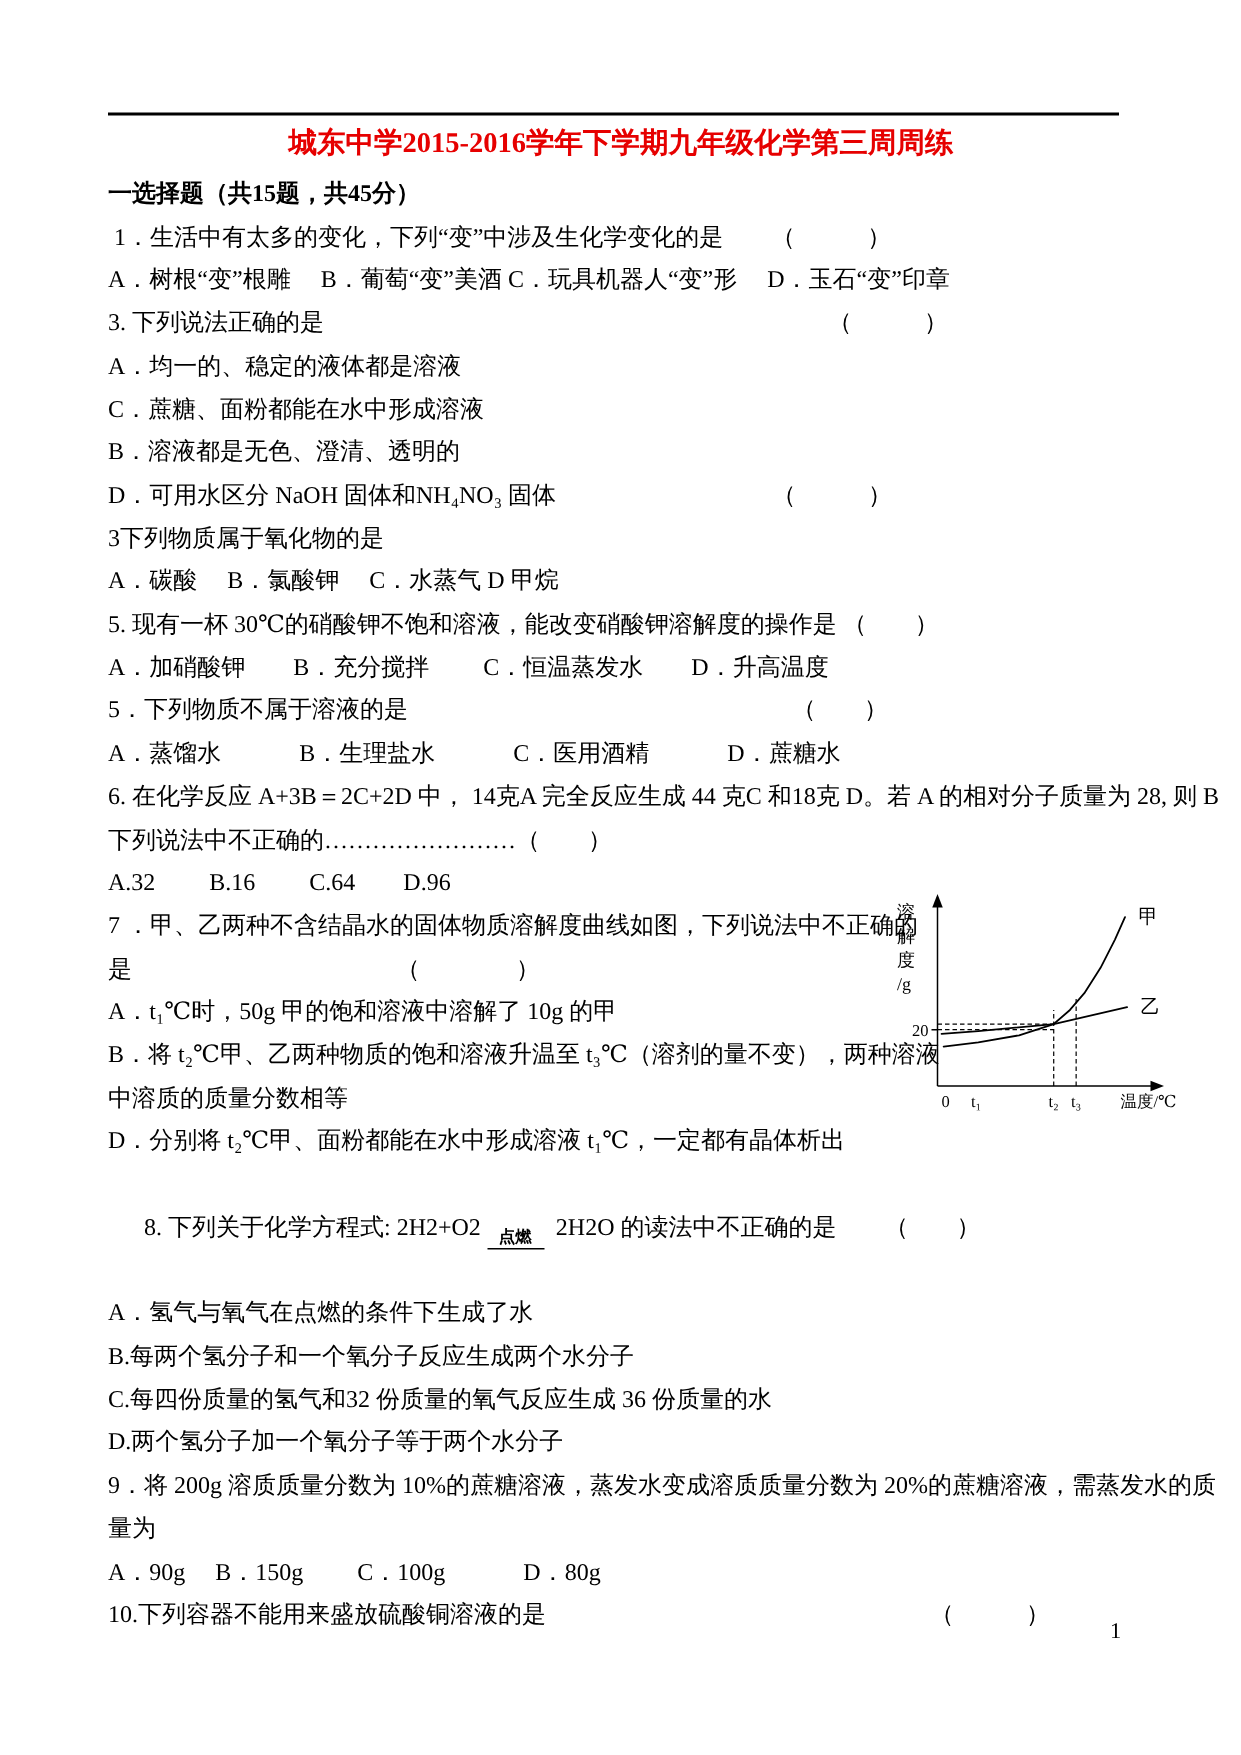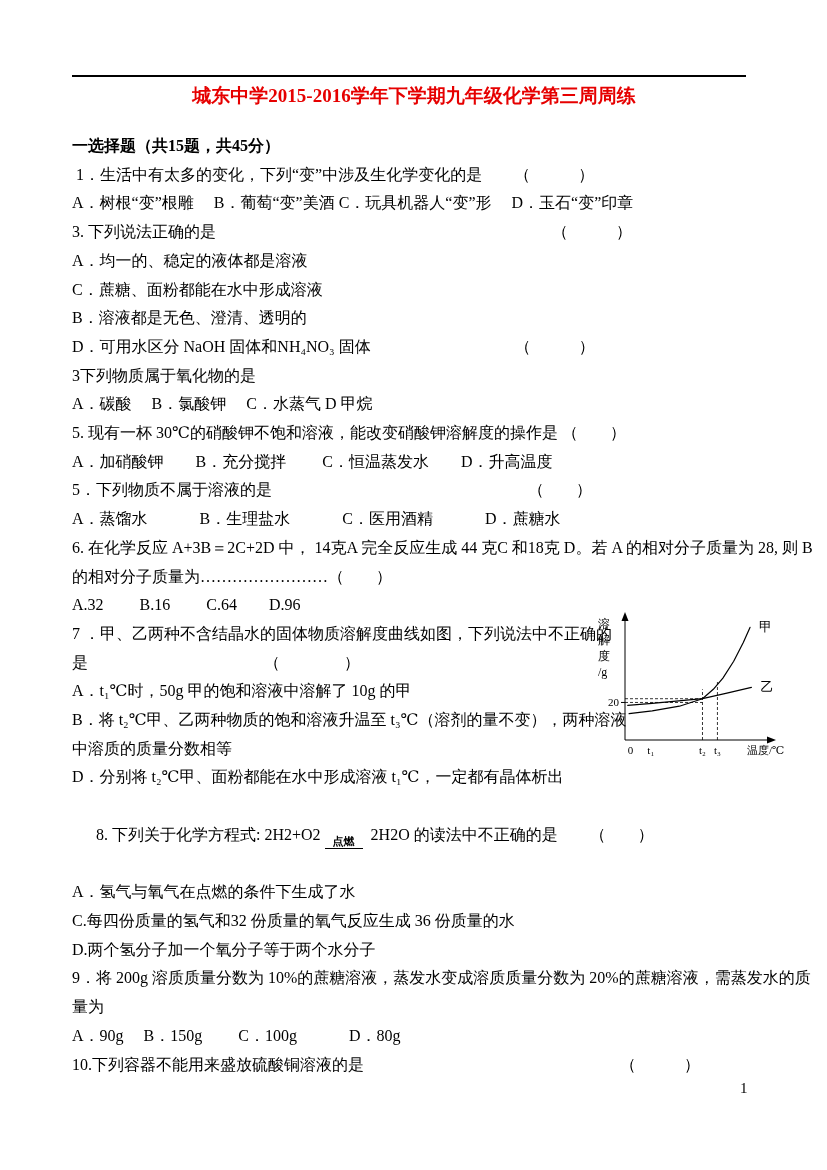--- a/index.html
+++ b/index.html
@@ -21,21 +21,21 @@
     margin:0;padding:0;
     font-size:19px;font-weight:bold;color:#e60000;
     text-align:center;line-height:24px;
     font-family:"Liberation Serif","DejaVu Serif",serif;
   }
   .ln{
     line-height:28.7px;
     white-space:pre;
     font-size:16px;
   }
-  .section{margin-top:24px;font-weight:bold;}
+  .section{margin-top:8px;font-weight:bold;}
   .q7block{position:relative;}
   .q7block .ln{width:530px;}
   .chart{
     position:absolute;left:523px;top:-10px;width:205px;height:160px;
   }
   .chart svg{font-family:"Liberation Serif","DejaVu Serif",serif;}
   .cond{
     display:inline-block;vertical-align:-5px;margin:0 4px;text-align:center;
   }
   .cond-word{
@@ -66,21 +66,21 @@
     <div class="ln">C．蔗糖、面粉都能在水中形成溶液</div>
     <div class="ln">B．溶液都是无色、澄清、透明的</div>
     <div class="ln">D．可用水区分 NaOH 固体和NH₄NO₃ 固体　　　　　　　　　（　　　）</div>
     <div class="ln">3下列物质属于氧化物的是</div>
     <div class="ln">A．碳酸　 B．氯酸钾　 C．水蒸气 D 甲烷</div>
     <div class="ln">5. 现有一杯 30℃的硝酸钾不饱和溶液，能改变硝酸钾溶解度的操作是 （　　）</div>
     <div class="ln">A．加硝酸钾　　B．充分搅拌　　 C．恒温蒸发水　　D．升高温度</div>
     <div class="ln">5．下列物质不属于溶液的是　　　　　　　　　　　　　　　　（　　）</div>
     <div class="ln">A．蒸馏水　　　 B．生理盐水　　　 C．医用酒精　　　 D．蔗糖水</div>
     <div class="ln">6. 在化学反应 A+3B＝2C+2D 中， 14克A 完全反应生成 44 克C 和18克 D。若 A 的相对分子质量为 28, 则 B</div>
-    <div class="ln">的相对分子质量为……………………（　　）</div>
+    <div class="ln">下列说法中不正确的……………………（　　）</div>
     <div class="ln">A.32　　 B.16　　 C.64　　D.96</div>
 
     <div class="q7block">
       <div class="ln">7 ．甲、乙两种不含结晶水的固体物质溶解度曲线如图，下列说法中不正确的</div>
       <div class="ln">是　　　　　　　　　　　（　　　　）</div>
       <div class="ln">A．t₁℃时，50g 甲的饱和溶液中溶解了 10g 的甲</div>
       <div class="ln">B．将 t₂℃甲、乙两种物质的饱和溶液升温至 t₃℃（溶剂的量不变），两种溶液</div>
       <div class="ln">中溶质的质量分数相等</div>
       <div class="chart">
         <svg id="solubility-svg" width="205" height="160" viewBox="0 0 205 160" xmlns="http://www.w3.org/2000/svg">
@@ -111,20 +111,21 @@
       </div>
     </div>
 
     <div class="ln">D．分别将 t₂℃甲、面粉都能在水中形成溶液 t₁℃，一定都有晶体析出</div>
 
     <div class="ln">
       <span>8. 下列关于化学方程式: 2H2+O2</span><span class="cond"><span class="cond-word">点燃</span><span class="cond-bar"></span></span><span> 2H2O 的读法中不正确的是　　（　　）</span>
     </div>
 
     <div class="ln">A．氢气与氧气在点燃的条件下生成了水</div>
+    <div class="ln">B.每两个氢分子和一个氧分子反应生成两个水分子</div>
     <div class="ln">C.每四份质量的氢气和32 份质量的氧气反应生成 36 份质量的水</div>
     <div class="ln">D.两个氢分子加一个氧分子等于两个水分子</div>
     <div class="ln">9．将 200g 溶质质量分数为 10%的蔗糖溶液，蒸发水变成溶质质量分数为 20%的蔗糖溶液，需蒸发水的质</div>
     <div class="ln">量为</div>
     <div class="ln">A．90g　 B．150g　　 C．100g　　　 D．80g</div>
     <div class="ln">10.下列容器不能用来盛放硫酸铜溶液的是　　　　　　　　　　　　　　　　（　　　）</div>
   </div>
 
   <div class="pagenum">1</div>
 </div>

